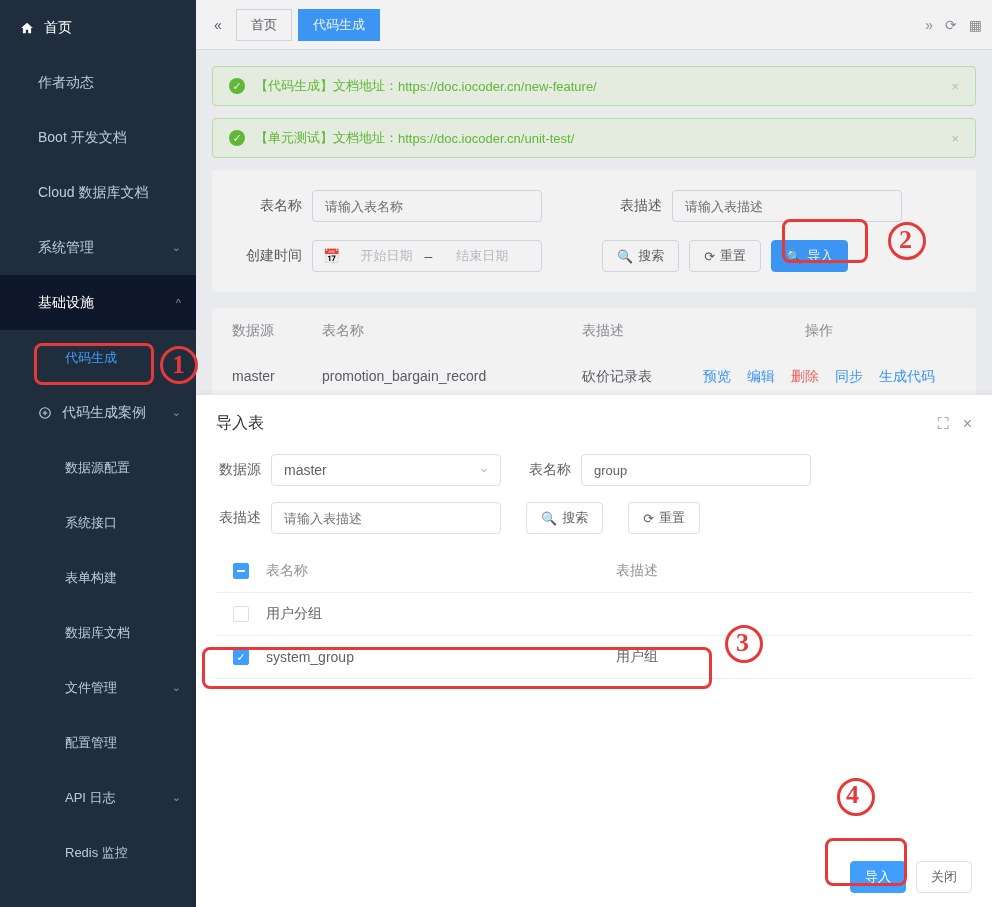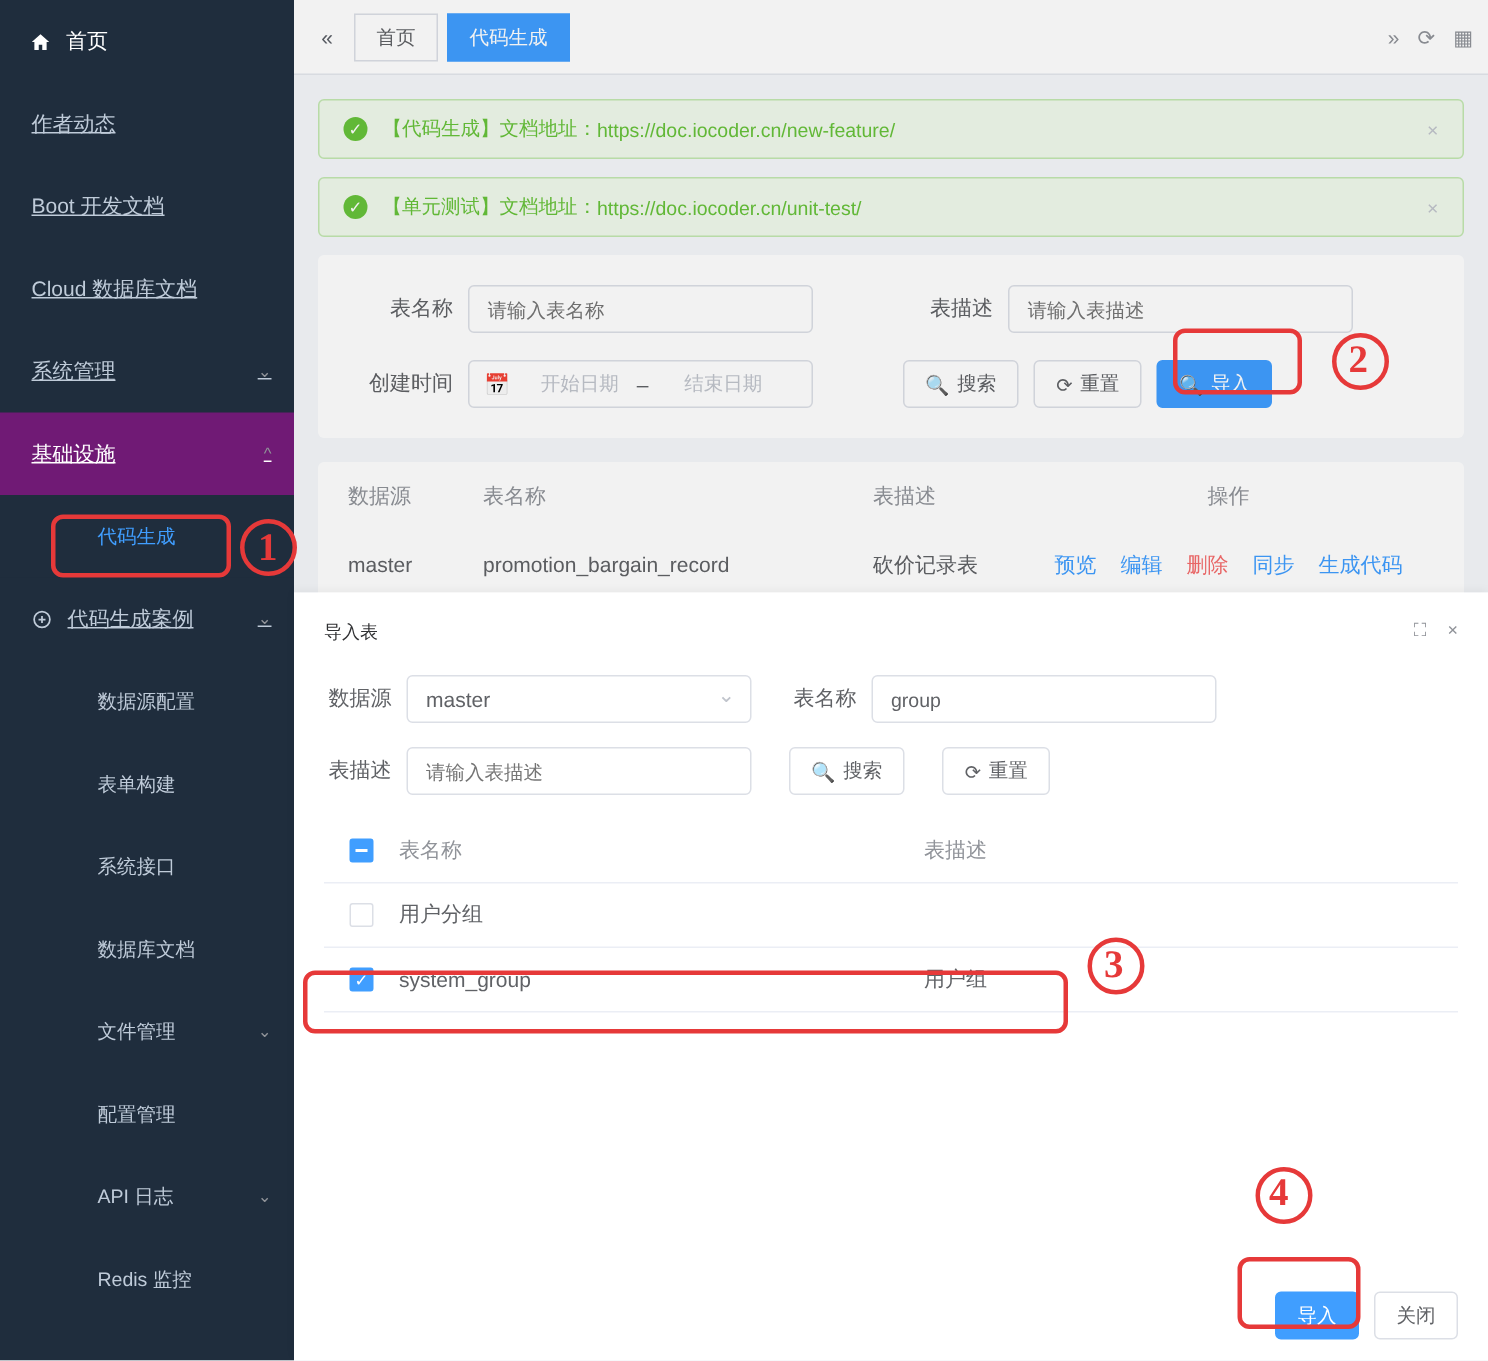--- a/index.html
+++ b/index.html
@@ -1,23 +1,23 @@
 <!DOCTYPE html>
 <html><head>
 <meta charset="utf-8">
 <style>
 * { box-sizing: border-box; margin: 0; padding: 0; }
 body { font-family: -apple-system, BlinkMacSystemFont, "Segoe UI", Arial, sans-serif; font-size: 14px; color: #333; background: #f5f7fa; width: 992px; height: 907px; overflow: hidden; position: relative; }
 
 .sidebar { position: absolute; left: 0; top: 0; width: 196px; height: 907px; background: #1f2d3d; color: #bfcbd9; }
 .sidebar-item { height: 55px; display: flex; align-items: center; padding-left: 20px; cursor: pointer; }
 .sidebar-item.top { padding-left: 20px; color: #fff; }
-.sidebar-item.sub { padding-left: 21px; text-decoration: underline; }
+.sidebar-item.sub { padding-left: 38px; }
 .sidebar-item.subsub { padding-left: 65px; font-size: 13px; }
-.sidebar-item.active-parent { background: #701a75; color: #fff; }
+.sidebar-item.active-parent { background: #0f172a; color: #fff; }
 .sidebar-item.active { background: #1f2d3d; color: #409eff; }
 .sidebar-item .chev { margin-left: auto; margin-right: 15px; font-size: 11px; color: #909399; }
 .sidebar-item .ic { margin-right: 10px; width: 14px; display: inline-flex; }
 
 .main { position: absolute; left: 196px; top: 0; width: 796px; height: 907px; background: #f5f7fa; }
 .topbar { height: 50px; background: #fff; border-bottom: 1px solid #e4e7ed; display: flex; align-items: center; padding: 0 10px; }
 .topbar .collapse { width: 24px; text-align: center; color: #5a5e66; cursor: pointer; }
 .tab { padding: 6px 14px; border: 1px solid #dcdfe6; background: #fff; color: #606266; margin-left: 6px; cursor: pointer; font-size: 13px; }
 .tab.active { background: #409eff; border-color: #409eff; color: #fff; }
 .topbar .right { margin-left: auto; display: flex; gap: 12px; color: #909399; }
@@ -47,21 +47,21 @@
 .thead { display: flex; padding: 14px 20px; color: #909399; font-size: 14px; }
 .trow { display: flex; padding: 14px 20px; color: #606266; font-size: 14px; }
 .col1 { width: 90px; }
 .col2 { width: 260px; }
 .col3 { width: 100px; }
 .col4 { flex: 1; display: flex; justify-content: center; gap: 16px; }
 .link { color: #409eff; cursor: pointer; }
 .link.danger { color: #f56c6c; }
 
 .modal { position: absolute; left: 196px; top: 395px; width: 796px; height: 512px; background: #fff; display: flex; flex-direction: column; box-shadow: 0 -2px 6px rgba(0,0,0,0.05); }
-.modal-head { padding: 18px 20px 10px; display: flex; font-size: 12px; color: #303133; }
+.modal-head { padding: 18px 20px 10px; display: flex; align-items: center; font-size: 16px; color: #303133; }
 .modal-head .spacer { margin-left: auto; display: flex; gap: 14px; color: #909399; }
 .modal-head .spacer span { cursor: pointer; }
 .modal-body { padding: 0 20px; flex: 1; }
 .modal-search { display: flex; flex-wrap: wrap; align-items: center; gap: 0; padding-top: 10px; }
 .modal-search .grp { display: flex; align-items: center; margin-right: 25px; margin-bottom: 16px; }
 .modal-search .lbl { width: 45px; text-align: right; margin-right: 10px; color: #606266; }
 .select { height: 32px; border: 1px solid #dcdfe6; border-radius: 4px; padding: 0 30px 0 12px; width: 230px; color: #606266; position: relative; display: flex; align-items: center; cursor: pointer; }
 .select::after { content: "⌄"; position: absolute; right: 10px; color: #c0c4cc; top: 4px; }
 .mtable-head { display: flex; align-items: center; padding: 12px 0; color: #909399; border-bottom: 1px solid #ebeef5; }
 .mrow { display: flex; align-items: center; padding: 12px 0; color: #606266; border-bottom: 1px solid #ebeef5; }
@@ -119,24 +119,24 @@
           <path d="M12 8v8M8 12h8"></path>
         </svg>
       </span>
     <span>代码生成案例</span>
       <span class="chev">⌄</span>
   </div>
   <div class="sidebar-item subsub">
       <span>数据源配置</span>
     </div>
   <div class="sidebar-item subsub">
+      <span>系统接口</span>
+    </div>
+  <div class="sidebar-item subsub">
       <span>表单构建</span>
-    </div>
-  <div class="sidebar-item subsub">
-      <span>系统接口</span>
     </div>
   <div class="sidebar-item subsub">
       <span>数据库文档</span>
     </div>
   <div class="sidebar-item subsub">
       <span>文件管理</span>
       <span class="chev">⌄</span>
     </div>
   <div class="sidebar-item subsub">
       <span>配置管理</span>

